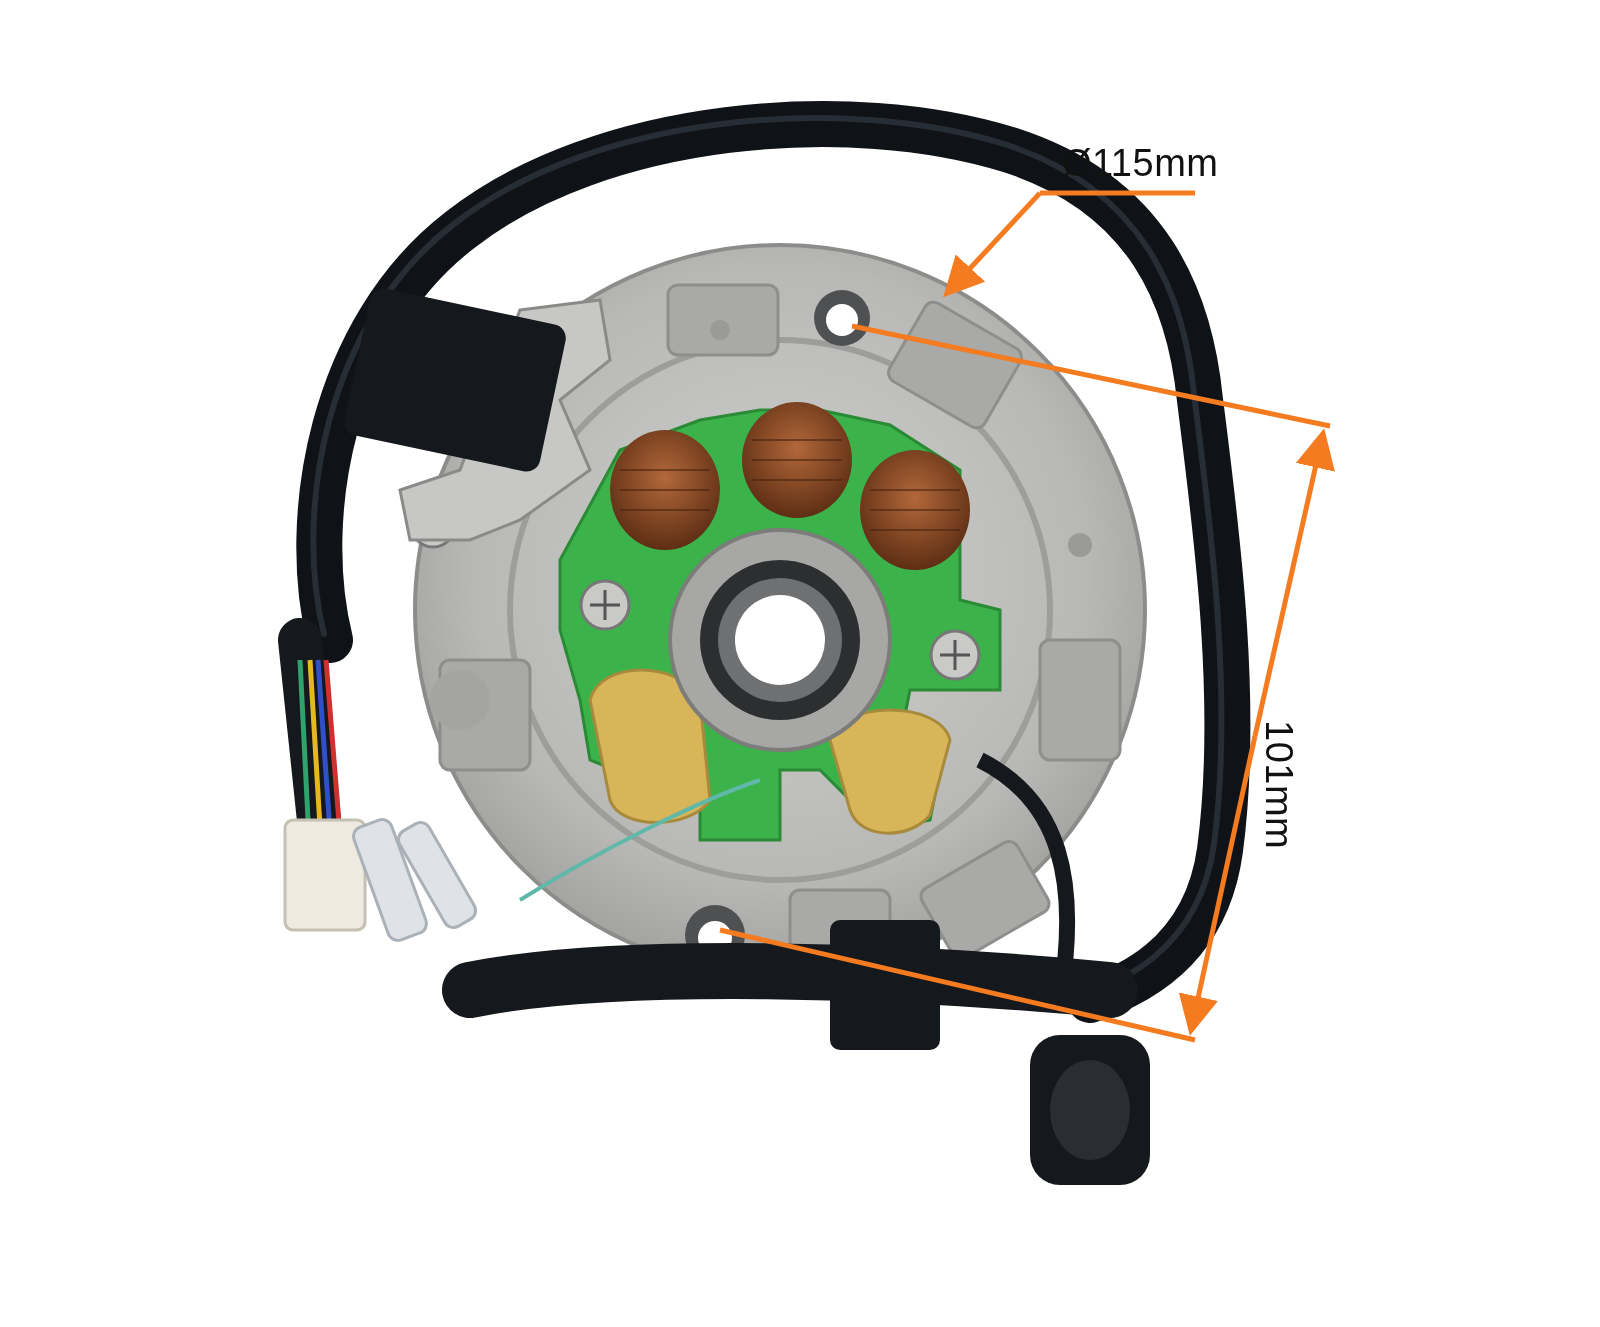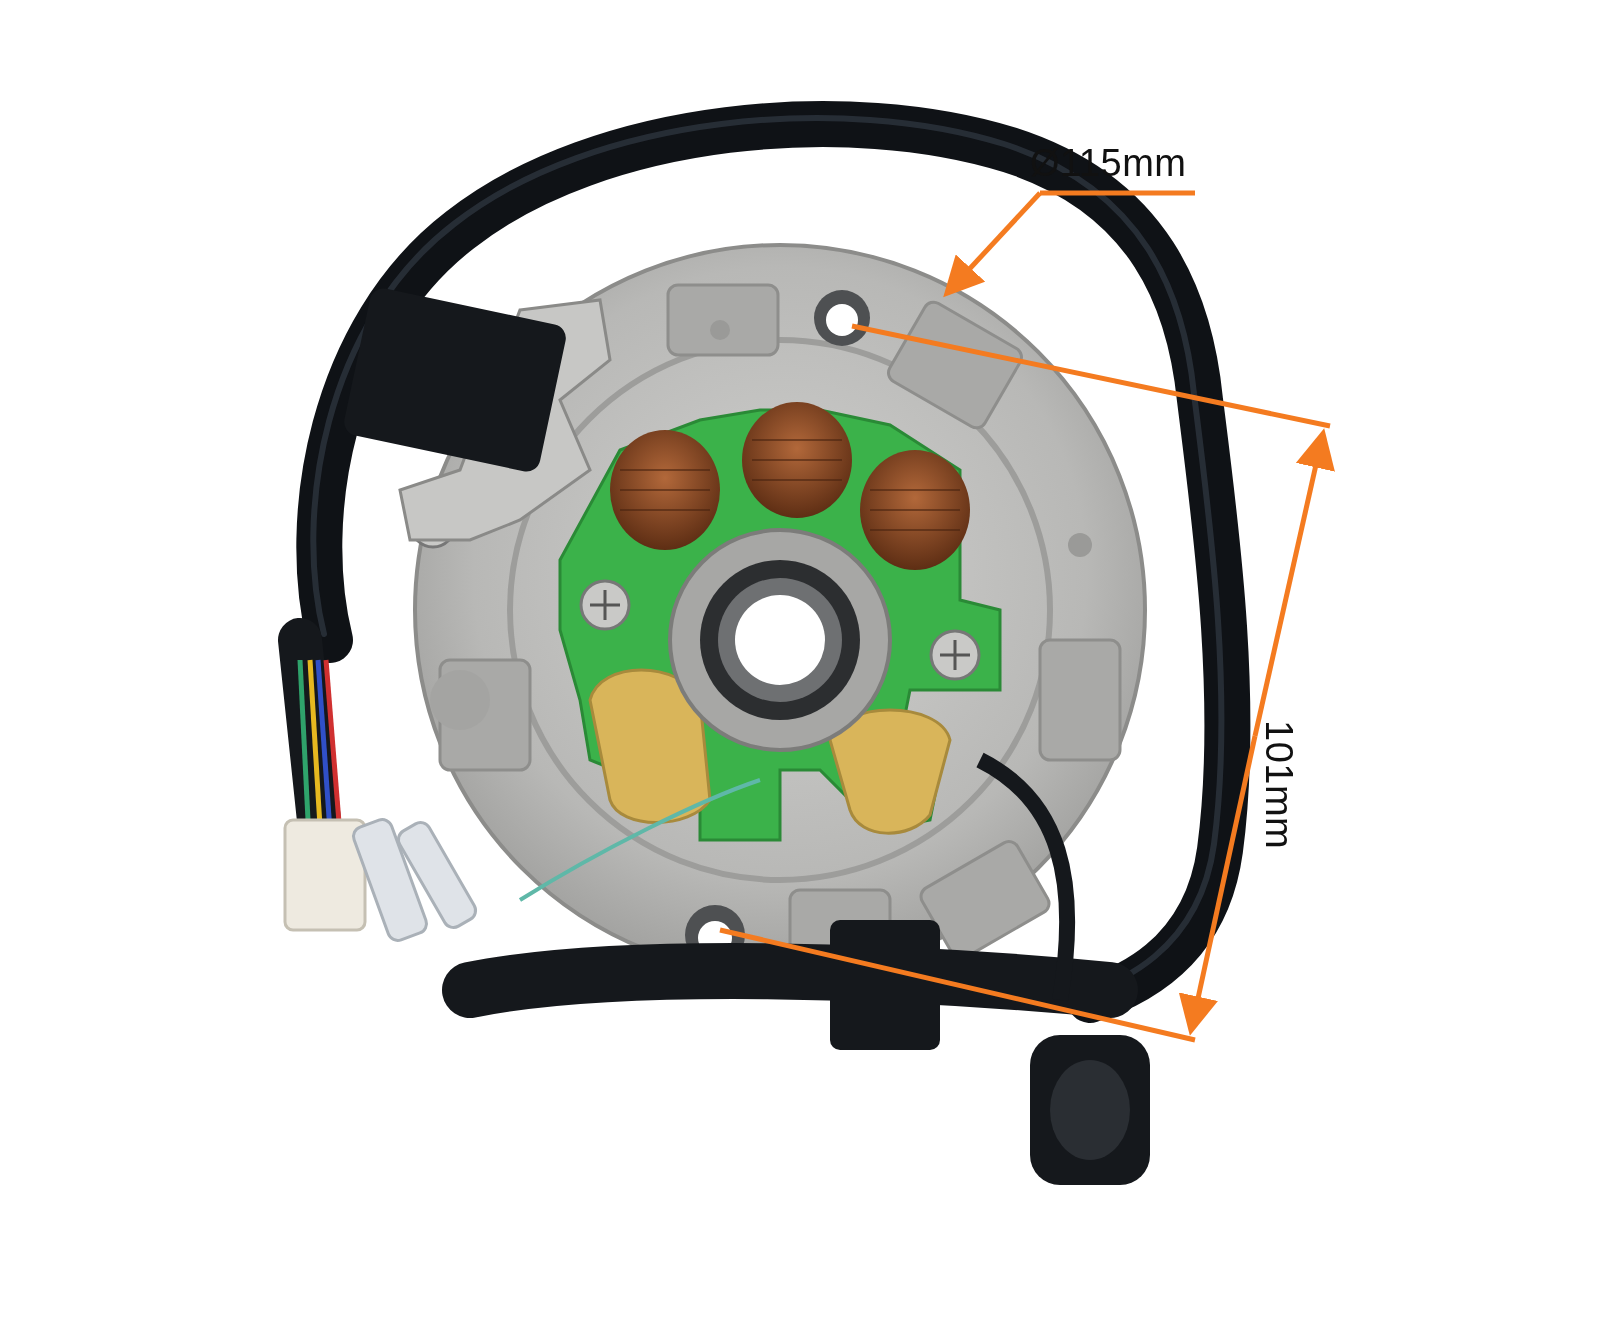--- a/index.html
+++ b/index.html
@@ -1,18 +1,18 @@
 <!DOCTYPE html>
 <html><head>
 <meta charset="utf-8">
 <style>
   html, body { margin:0; padding:0; background:#ffffff; }
   body { width:1600px; height:1327px; position:relative; overflow:hidden; font-family:"Liberation Sans", sans-serif; }
   #stage { position:absolute; left:0; top:0; width:1600px; height:1327px; }
-  .dim-label { position:absolute; color:#111; font-family:"Liberation Sans", sans-serif; font-size:38px; letter-spacing:0.5px; }
+  .dim-label { position:absolute; color:#111; font-family:"Liberation Sans", sans-serif; font-size:38px; letter-spacing:0.5px;margin-left:32px; }
   #dia-label { left:1030px; top:142px; }
   #len-label { left:1248px; top:720px; transform:rotate(90deg); transform-origin:left top; white-space:nowrap; margin-left:52px; }
 </style>
 </head>
 <body>
 
 <div id="stage">
   <svg width="1600" height="1327" viewBox="0 0 1600 1327" xmlns="http://www.w3.org/2000/svg">
     <defs>
       <radialGradient id="alu" cx="50%" cy="45%" r="60%">

